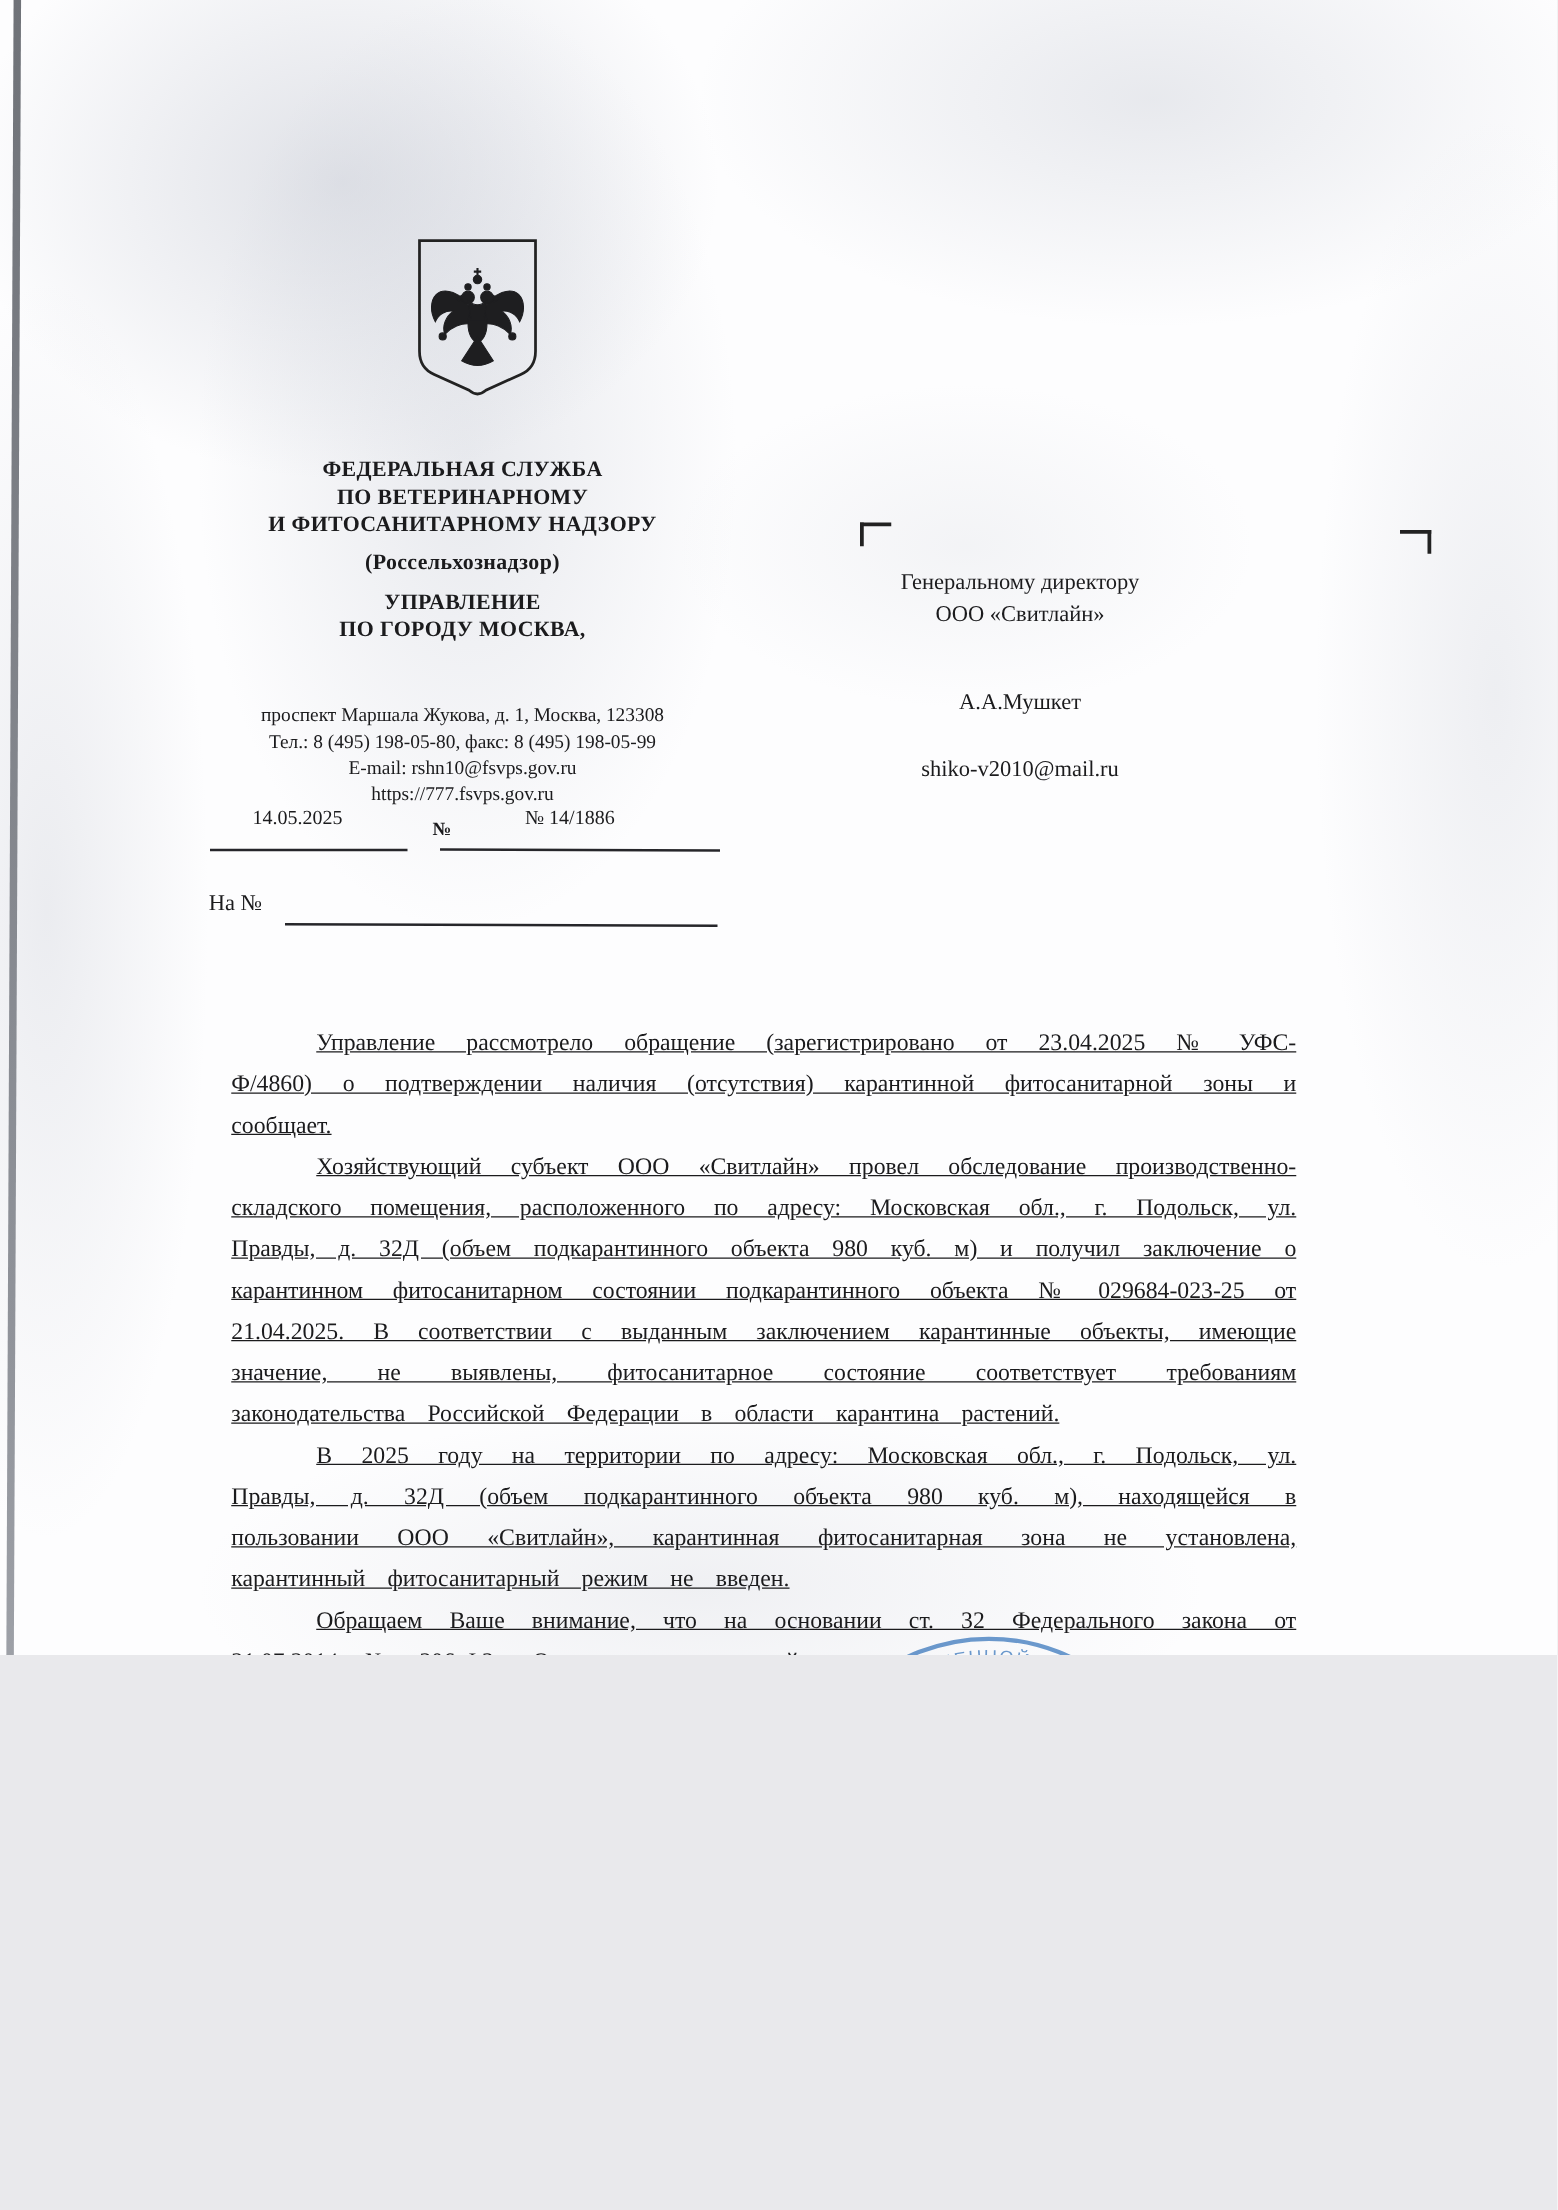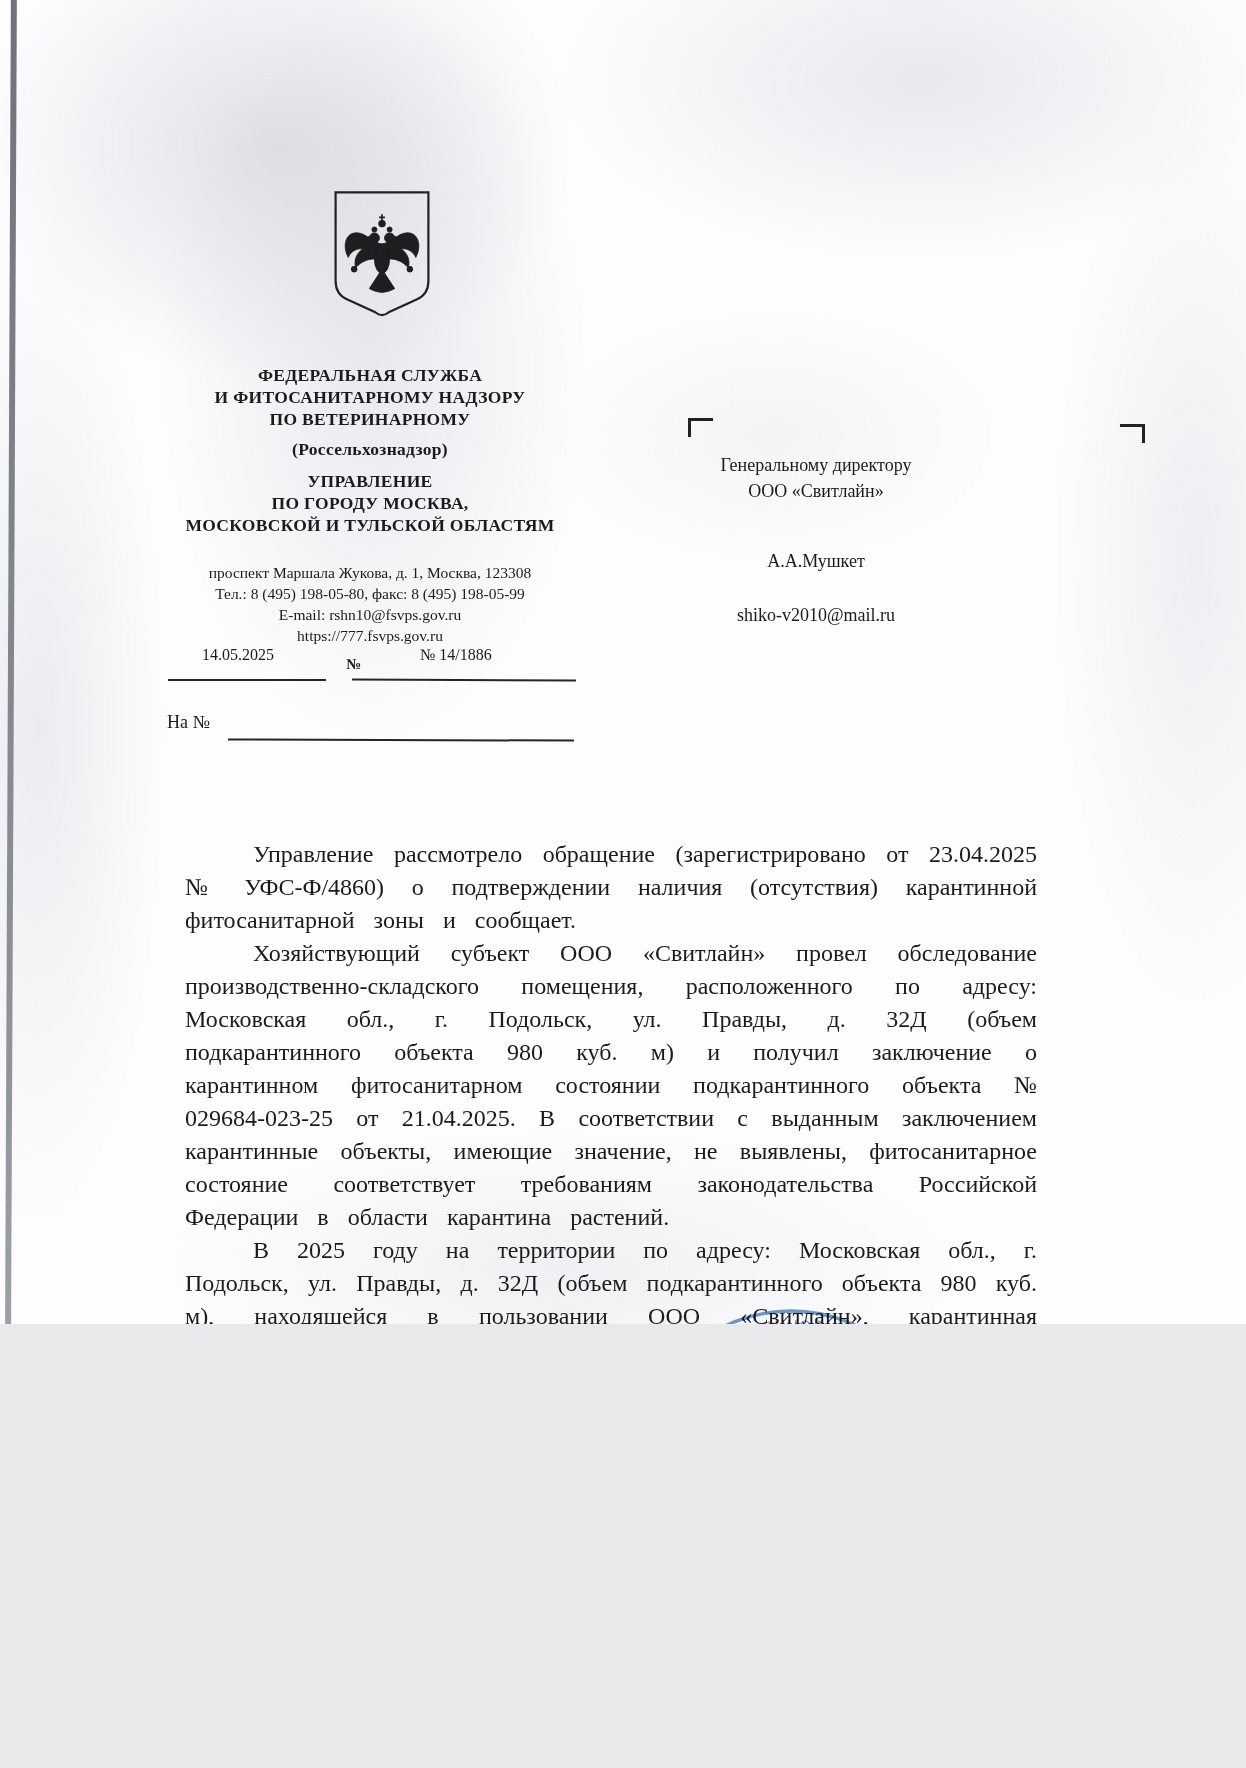--- a/index.html
+++ b/index.html
@@ -49,22 +49,22 @@
   
   .corner{position:absolute;width:22px;height:16px;z-index:2;}
   .corner-left{left:688px;top:418px;border-top:3px solid #222;border-left:3px solid #222;}
   .corner-right{left:1120px;top:424px;border-top:3px solid #222;border-right:3px solid #222;}
   .recipient{position:absolute;left:640px;top:452px;width:352px;text-align:center;
     font-size:18px;line-height:26px;z-index:2;}
   .recipient .name{margin-top:44px;}
   .recipient .mail{margin-top:28px;}
 
   
-  .body-text{position:absolute;left:185px;top:838px;width:852px;z-index:2;
-    font-size:24px;line-height:33px;text-align:justify;word-spacing:13px;}
+  .body-text{position:absolute;left:185px;top:818px;width:852px;z-index:2;
+    font-size:19px;line-height:33px;text-align:justify;word-spacing:13px;text-decoration:underline;}
   .body-text p{margin:0;text-indent:68px;}
 
   
   .round-seal{position:absolute;left:630px;top:1302px;width:322px;height:322px;z-index:4;
     opacity:.82;mix-blend-mode:multiply;}
   .copy-stamp{position:absolute;left:478px;top:1506px;z-index:4;transform:rotate(-20deg);
     transform-origin:left top;font-family:"Liberation Sans","DejaVu Sans",sans-serif;
     font-weight:bold;font-size:24px;line-height:35px;letter-spacing:3px;color:#58a6e2;
     opacity:.88;mix-blend-mode:multiply;white-space:nowrap;}
   .signature-svg{position:absolute;left:0;top:0;z-index:5;mix-blend-mode:multiply;pointer-events:none;}
@@ -98,28 +98,27 @@
         <circle cx="64" cy="44" r="4"></circle>
         <path d="M64,40 v-7 M60.5,36.5 h7" fill="none" stroke-width="2"></path>
         <circle cx="31" cy="98" r="3.4"></circle>
         <circle cx="97" cy="98" r="3.4"></circle>
       </g>
     </svg>
   </div>
 
   <div class="lh lh-bold org-name">
     <div>ФЕДЕРАЛЬНАЯ СЛУЖБА</div>
+    <div>ПО ВЕТЕРИНАРНОМУ</div>
     <div>И ФИТОСАНИТАРНОМУ НАДЗОРУ</div>
-    <div>ПО ВЕТЕРИНАРНОМУ</div>
   </div>
   <div class="lh lh-bold org-short">(Россельхознадзор)</div>
   <div class="lh lh-bold division">
     <div>УПРАВЛЕНИЕ</div>
     <div>ПО ГОРОДУ МОСКВА,</div>
-    <div>МОСКОВСКОЙ И ТУЛЬСКОЙ ОБЛАСТЯМ</div>
   </div>
   <div class="lh contacts">
     <div>проспект Маршала Жукова, д. 1, Москва, 123308</div>
     <div>Тел.: 8 (495) 198-05-80, факс: 8 (495) 198-05-99</div>
     <div>E-mail: rshn10@fsvps.gov.ru</div>
     <div>https://777.fsvps.gov.ru</div>
   </div>
 
   <div class="date-row date-val">14.05.2025</div>
   <div class="date-row no-small">№</div>

